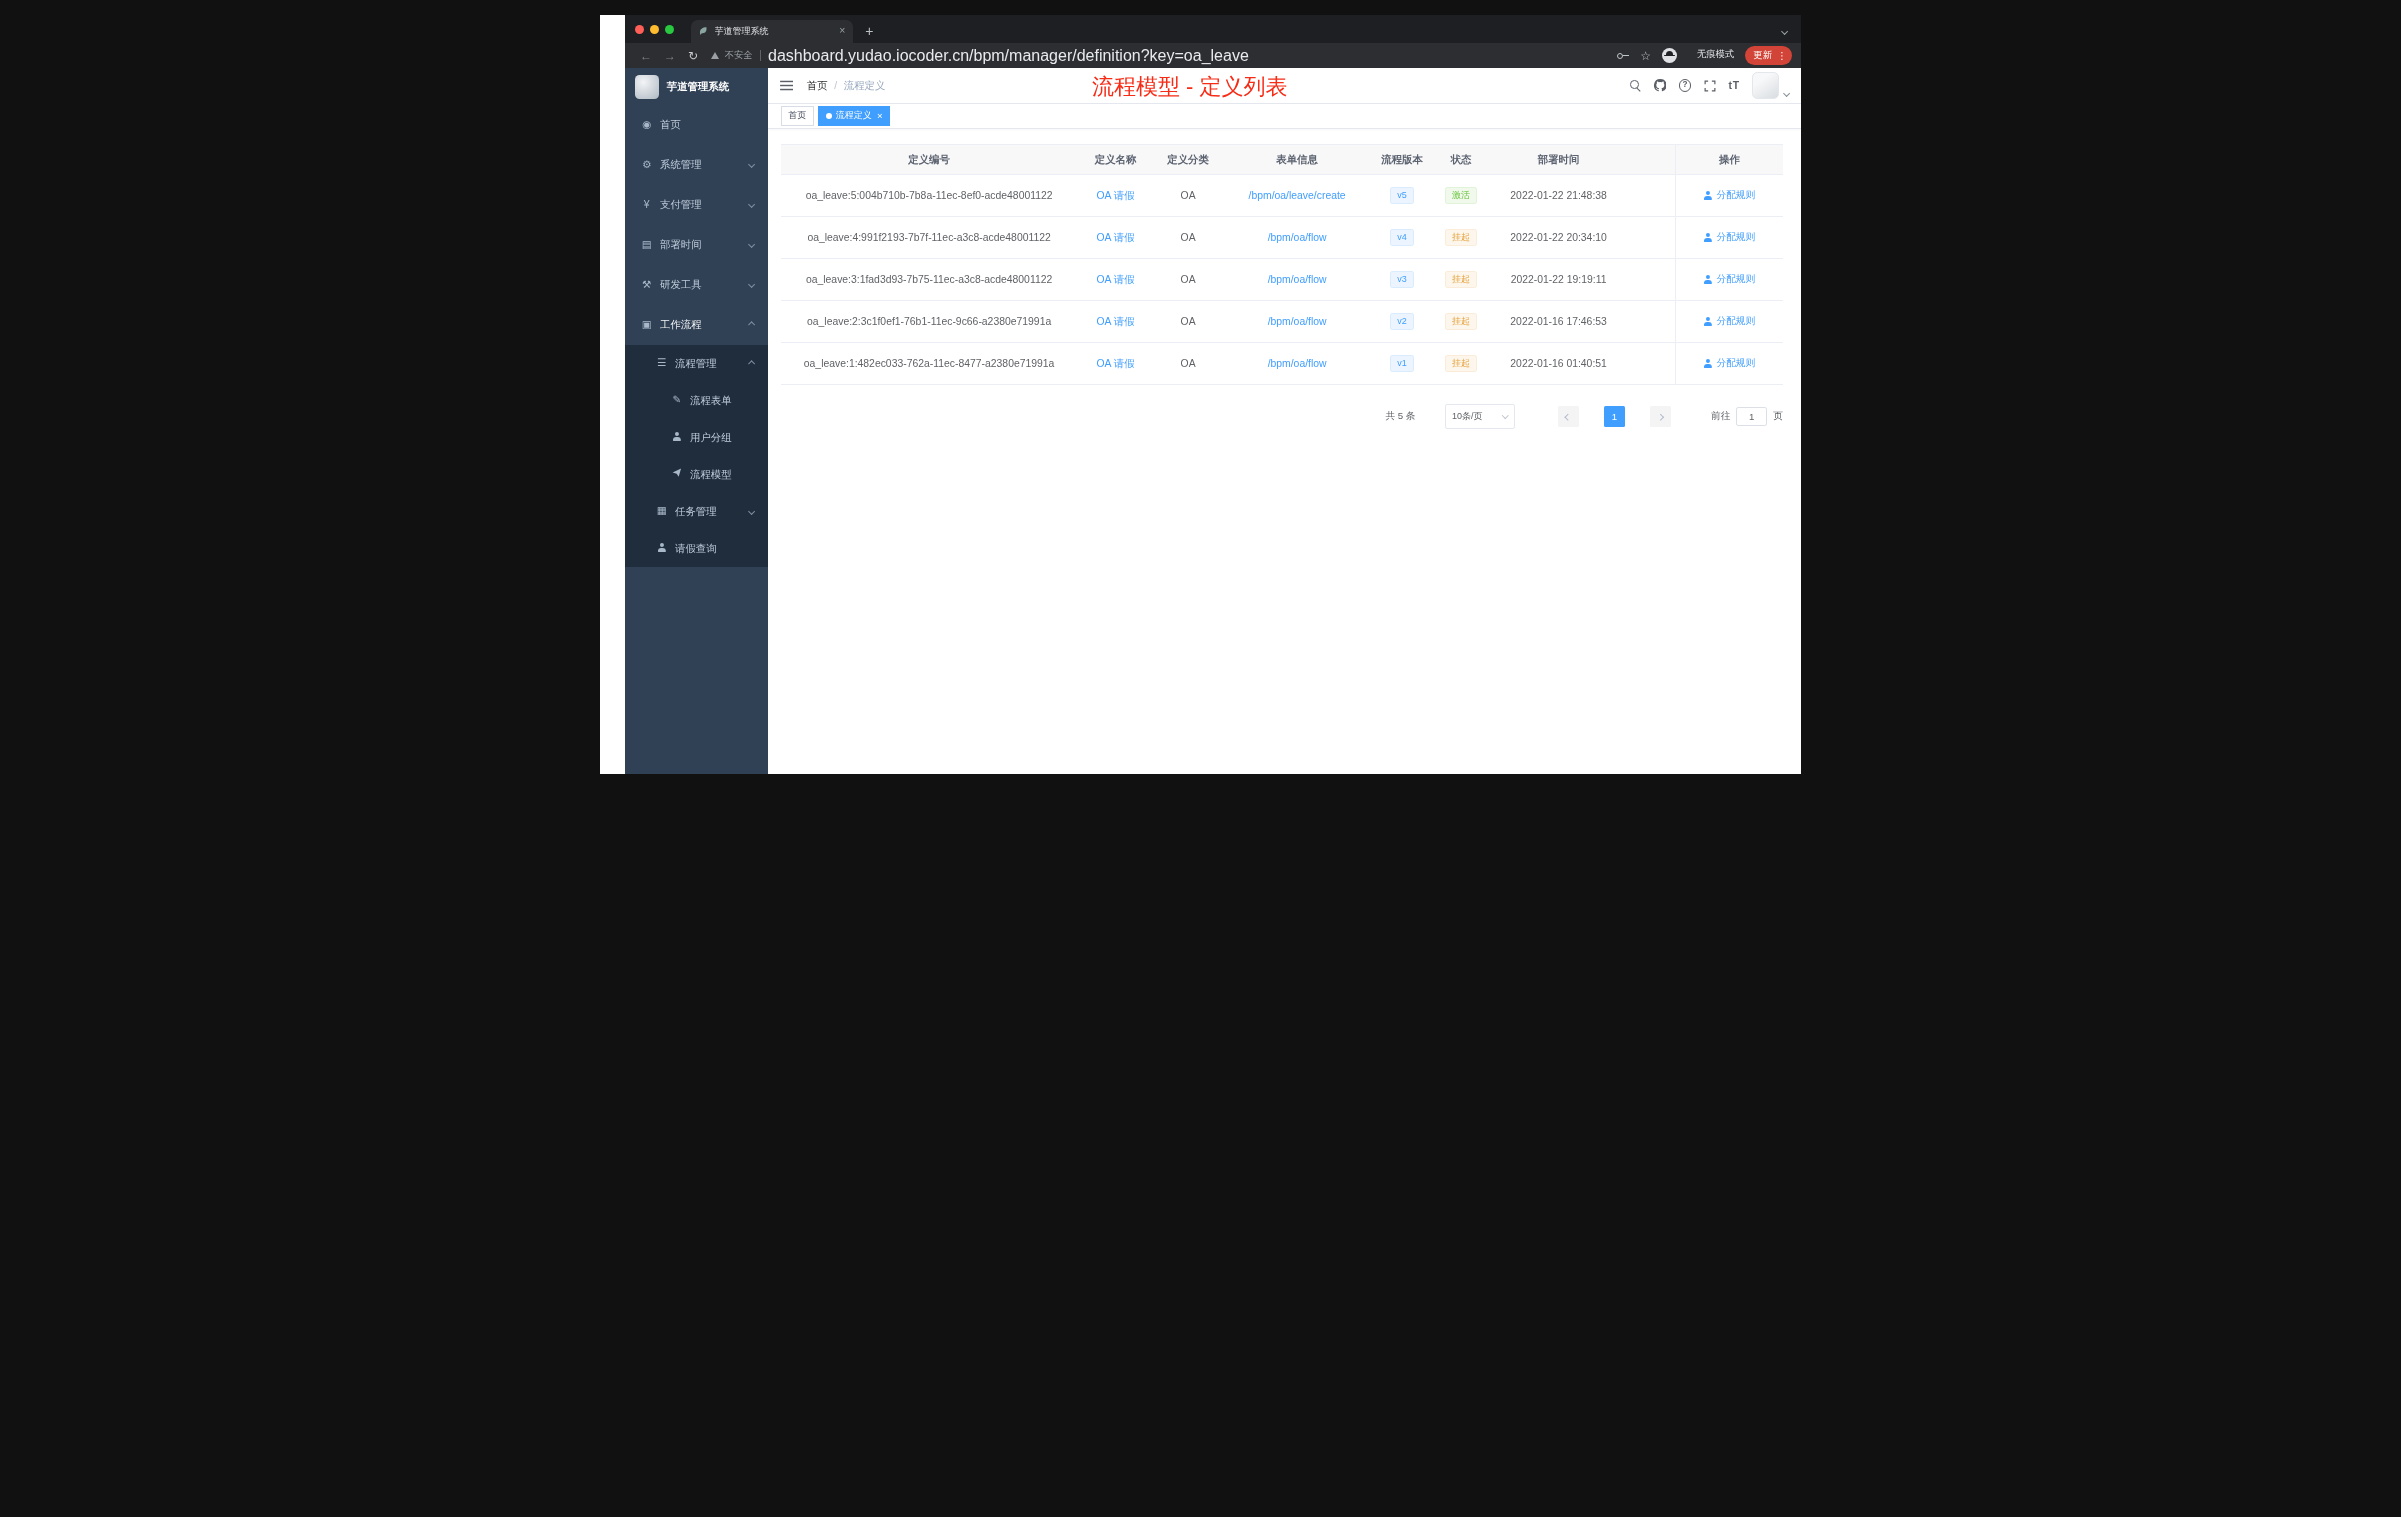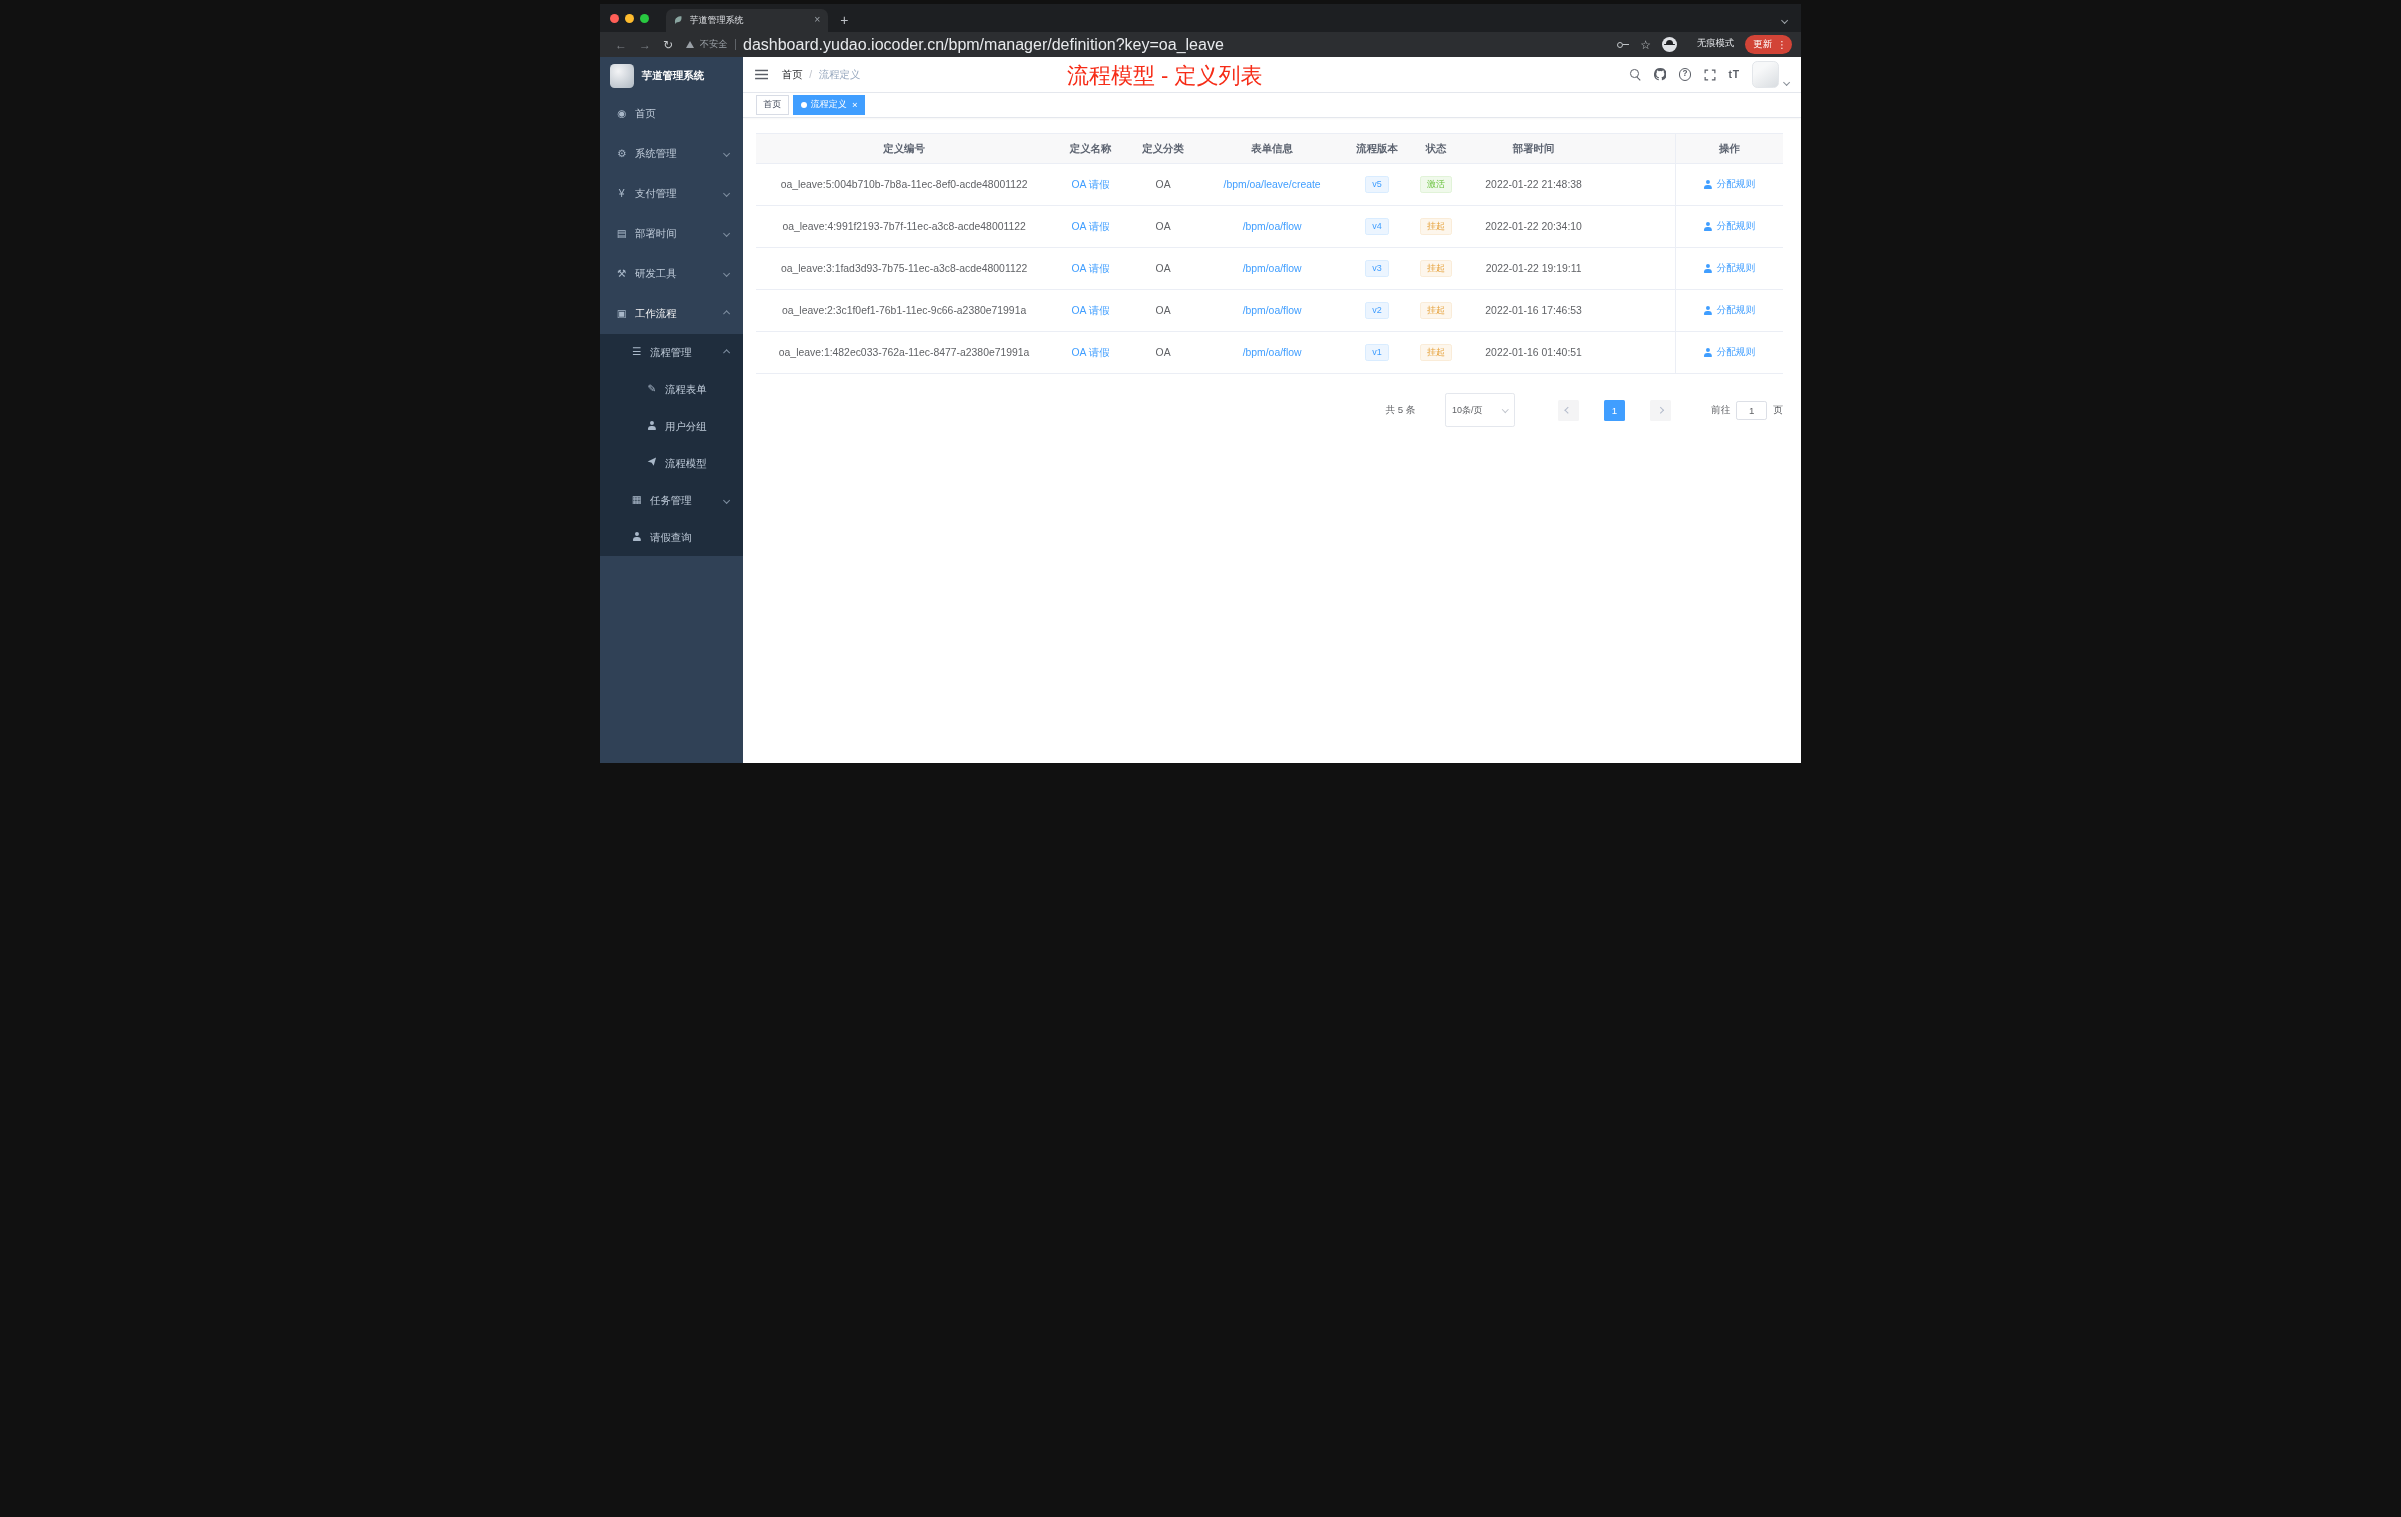--- a/index.html
+++ b/index.html
@@ -1,18 +1,18 @@
 <!DOCTYPE html>
 <html style="font-size:12px"><head>
 <meta charset="utf-8">
 <style>
   html,body{margin:0;padding:0;background:#111;}
   *{box-sizing:border-box;}
-  .screen{width:1201px;height:759px;margin:4px auto;background:#fff;overflow:hidden;
-          font-family:"Liberation Sans","DejaVu Sans",sans-serif;display:flex;flex-direction:column;position:relative;}
+  .screen{width:1201px;height:759px;margin:15px auto;background:#fff;overflow:hidden;
+          font-family:"Liberation Sans","DejaVu Sans",sans-serif;display:flex;flex-direction:column;position:relative;padding-left:25px;}
 
   
   .tabstrip{height:28px;background:#1d1f22;display:flex;align-items:flex-end;flex:none;}
   .lights{display:flex;gap:6px;align-items:center;height:100%;padding:0 7.4px 0 10.4px;}
   .light{width:9px;height:9px;border-radius:50%;}
   .light.red{background:#ff5f57}.light.yellow{background:#febc2e}.light.green{background:#28c840}
   .tab{width:162px;height:23px;background:#2c2e31;border-radius:6.7px 6.7px 0 0;display:flex;align-items:center;
        gap:6px;padding:0 7.4px;margin-left:9px;}
   .tab-title{flex:1;font-size:9px;color:#dfe1e5;white-space:nowrap;overflow:hidden;text-overflow:ellipsis;}
   .tab-close{color:#9aa0a6;font-size:10.4px;line-height:1;}
@@ -105,21 +105,21 @@
   .badge.suspended{background:#fdf6ec;border-color:#faecd8;color:#e6a23c;}
   .action-link{display:inline-flex;align-items:center;gap:3.7px;color:#409eff;font-size:9.7px;cursor:pointer;font-family:Liberation Serif, serif;}
   .person-icon{position:relative;display:inline-block;width:9px;height:9px;}
   .person-icon::before{content:"";position:absolute;top:0;left:50%;transform:translateX(-50%);width:4.1px;height:4.1px;border-radius:50%;background:currentColor;}
   .person-icon::after{content:"";position:absolute;bottom:0;left:50%;transform:translateX(-50%);width:8.2px;height:3.7px;border-radius:3.7px 3.7px 0.7px 0.7px;background:currentColor;}
   .person-icon.light{color:#a9b8c9;}
 
   
   .pagination{display:flex;align-items:center;justify-content:flex-end;margin-top:19.3px;font-size:9.7px;color:#606266;gap:19px;}
   .pg-total{margin-right:10.4px;}
-  .pg-select{width:70px;height:34px;border:0.7px solid #e4e7ed;border-radius:2.2px;display:flex;align-items:center;justify-content:space-between;padding:0 6px;font-size:9px;color:#606266;background:#fff;cursor:pointer;margin-right:18px;}
+  .pg-select{width:70px;height:25px;border:0.7px solid #e4e7ed;border-radius:2.2px;display:flex;align-items:center;justify-content:space-between;padding:0 6px;font-size:9px;color:#606266;background:#fff;cursor:pointer;margin-right:18px;}
   .pg-select .chev{color:#c0c4cc;width:4.5px;height:4.5px;margin-top:-2.2px;}
   .pg-btn{width:21px;height:21px;border-radius:1.5px;background:#f4f4f5;color:#b4bccc;display:grid;place-items:center;margin-left:6px;cursor:pointer;}
   .pg-btn .chev{width:4.5px;height:4.5px;}
   .pg-btn .chev.left{transform:rotate(135deg);}
   .pg-btn .chev.right{transform:rotate(-45deg);}
   .pg-btn.current{background:#409eff;color:#fff;font-size:9.7px;}
   .pg-goto{margin-left:21px;display:flex;align-items:center;gap:6px;}
   .pg-input{width:31px;height:19.3px;border:0.7px solid #dcdfe6;border-radius:2.2px;text-align:center;font-size:9.7px;color:#606266;font-family:inherit;}
 </style>
 </head>

